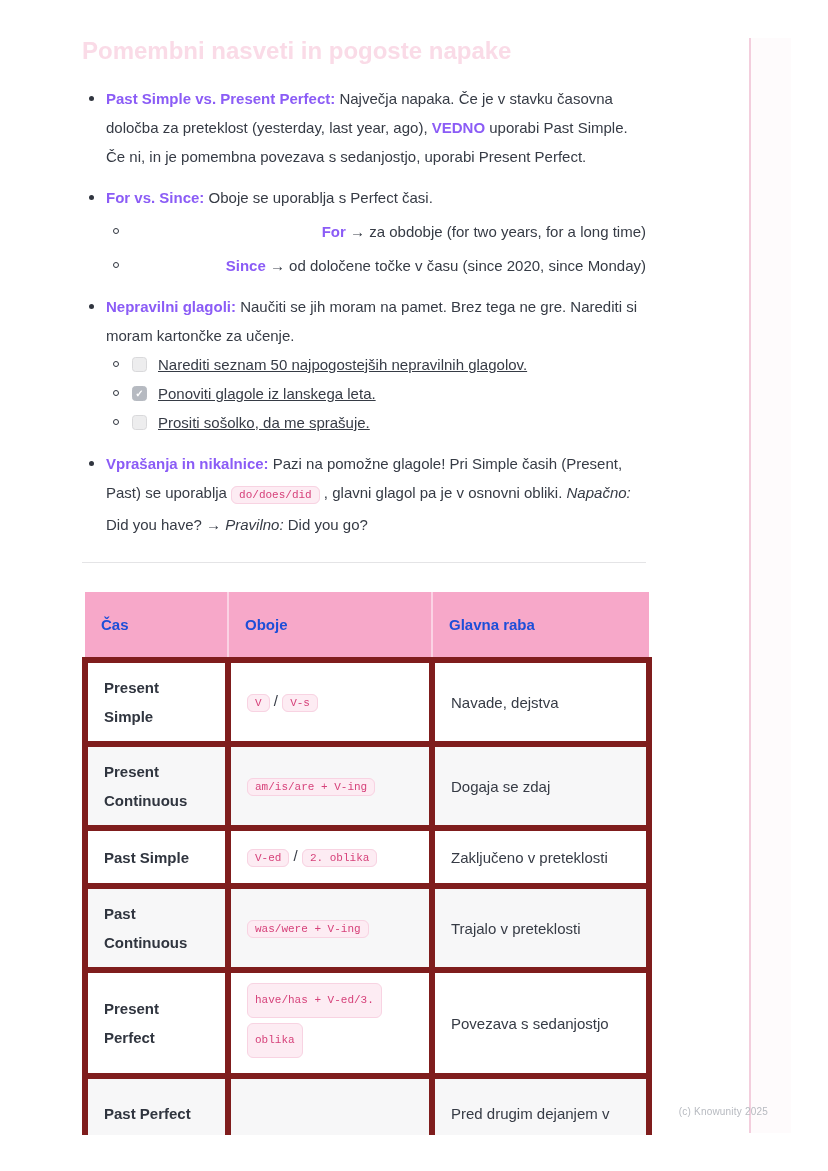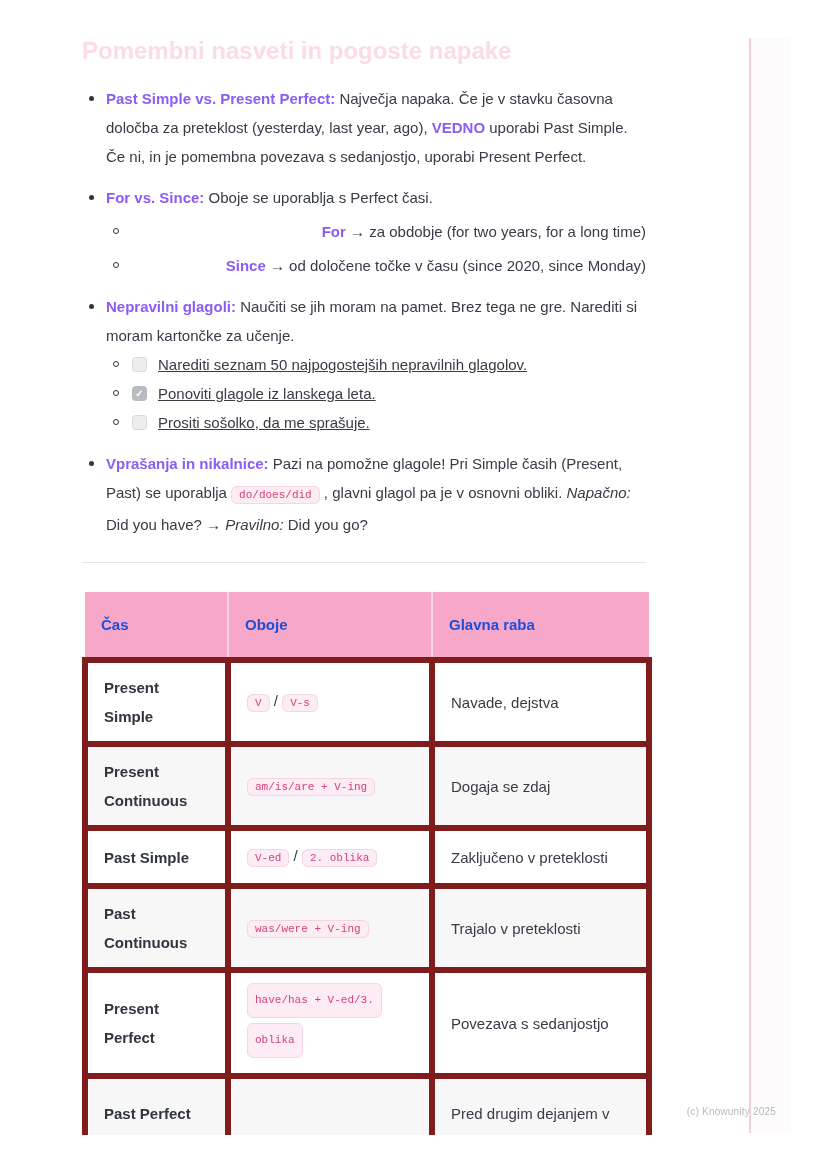--- a/index.html
+++ b/index.html
@@ -76,21 +76,21 @@
   .chip-block{display:inline-block;margin-bottom:5px;}
   .pink-strip{
     position:absolute;left:751px;top:38px;width:40px;height:1095px;
     background:rgba(250,220,232,0.12);pointer-events:none;
   }
   .pink-line{
     position:absolute;left:749px;top:38px;width:2px;height:1095px;
     background:#f3cedd;
   }
   .footer{
-    position:absolute;right:52px;bottom:54px;font-size:10px;color:#b7bac0;
+    position:absolute;right:60px;bottom:54px;font-size:10px;color:#b7bac0;
     letter-spacing:0.2px;
   }
 </style>
 </head>
 <body>
 
 <div class="page">
   <div class="content">
 
     <h1 class="h-tips">Pomembni nasveti in pogoste napake</h1>

